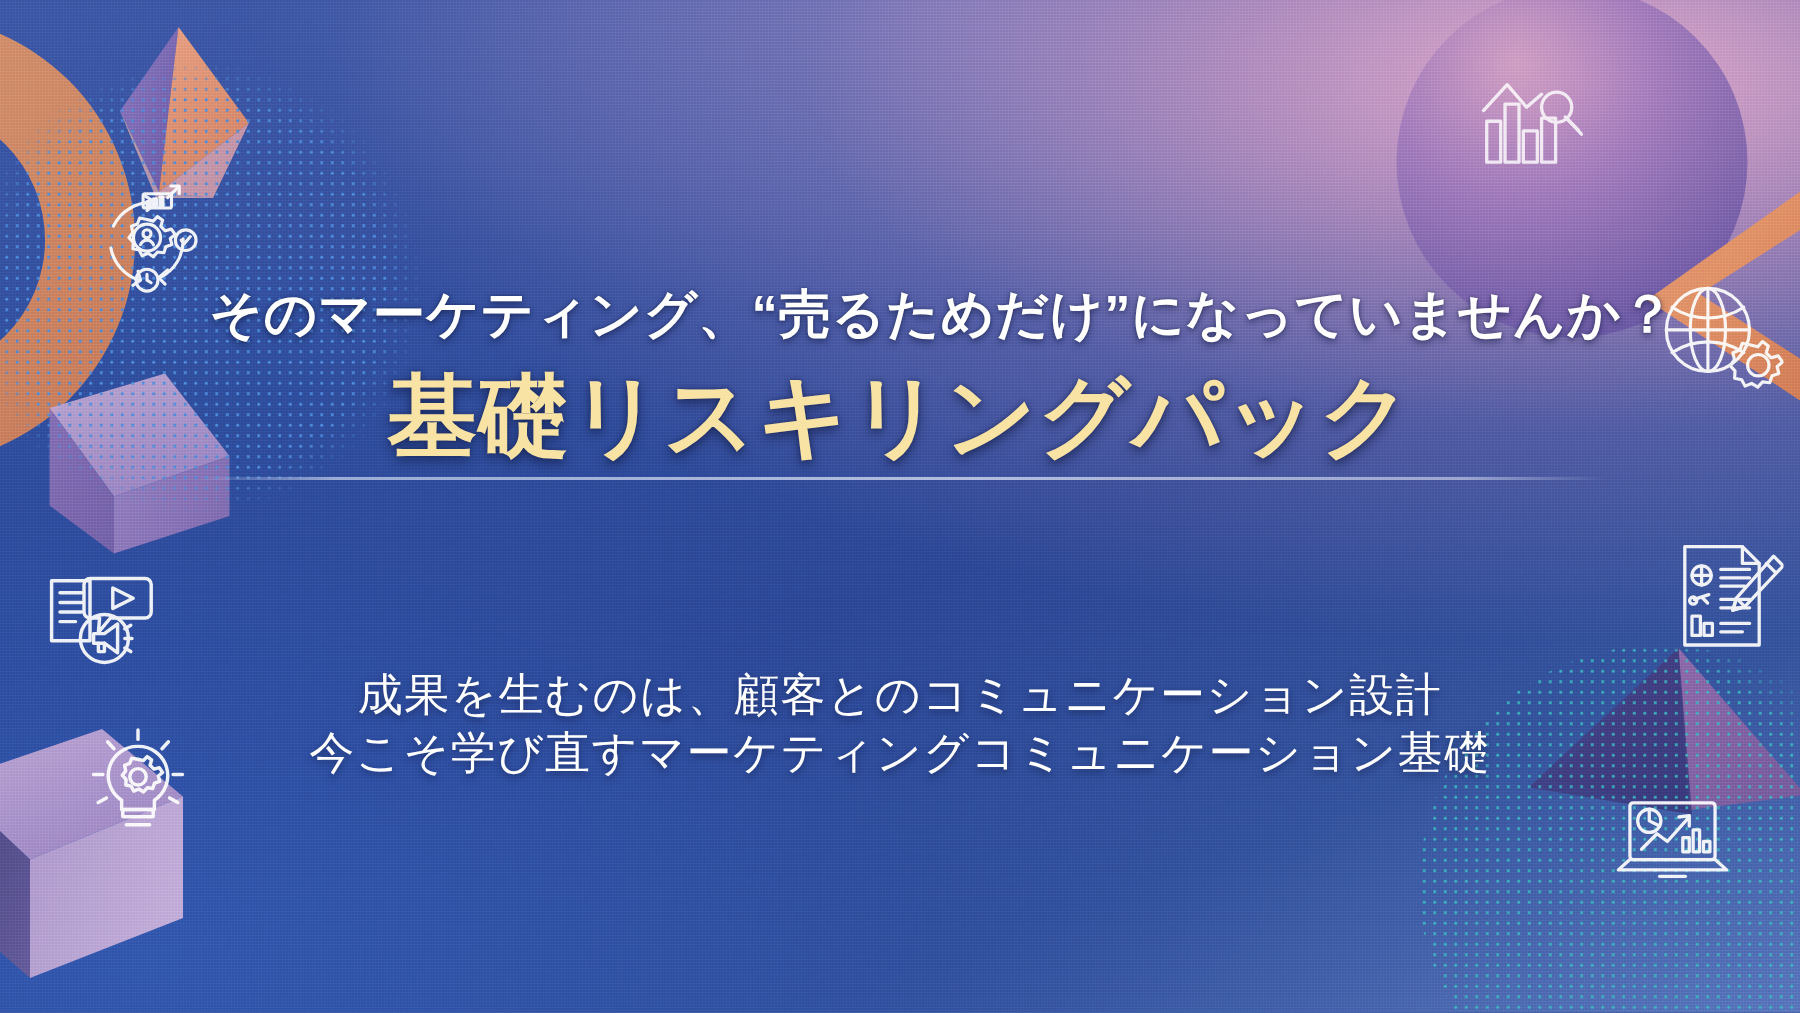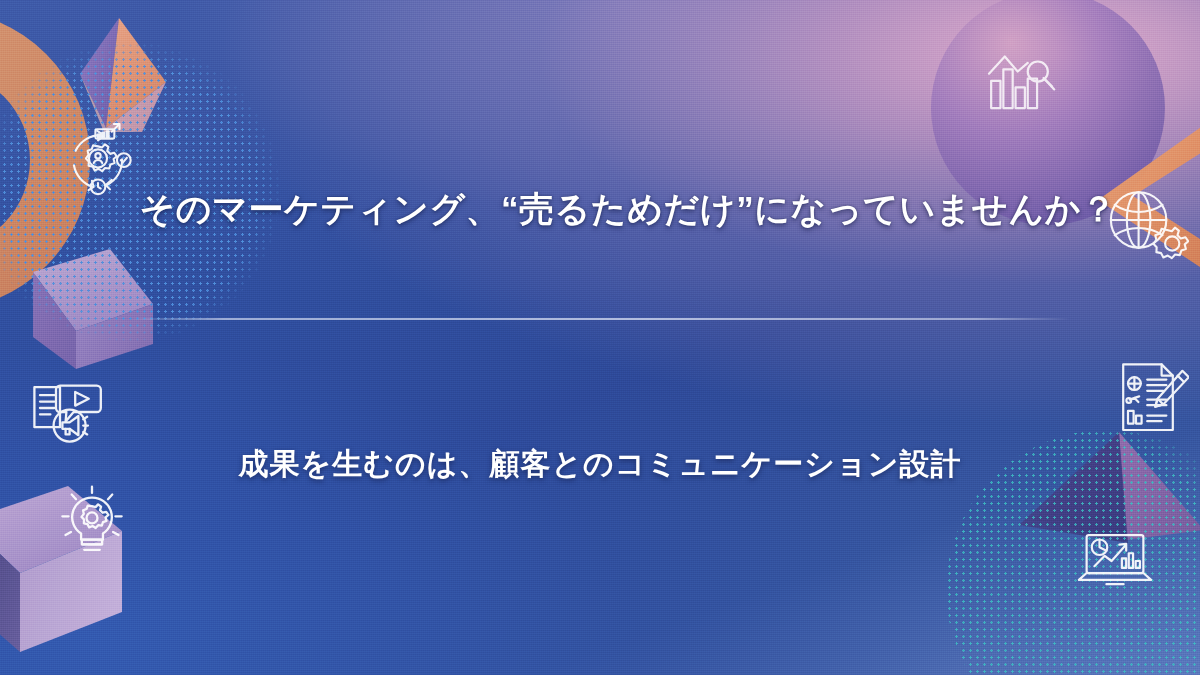--- a/index.html
+++ b/index.html
@@ -54,21 +54,21 @@
   .title-line.l2{ font-size:60px; letter-spacing:1px; }
 
   .rule{
     position:absolute; top:318px; left:130px; width:940px; height:2px;
     background:linear-gradient(90deg, rgba(255,255,255,0) 0%, rgba(226,232,248,.62) 10%, rgba(226,232,248,.72) 55%, rgba(226,232,248,.55) 90%, rgba(255,255,255,0) 100%);
     z-index:41;
   }
 
   .sub-wrap{ position:absolute; top:444px; left:0; width:1200px; text-align:center; }
   .sub-line{
-    font-size:30px; font-weight:700; color:#ffffff; line-height:1.30;
+    font-size:30px; font-weight:400; color:#ffffff; line-height:1.30;
     letter-spacing:1px; white-space:nowrap;
     text-shadow:0 2px 5px rgba(16,24,64,.55);
     text-align:center;
   }
 
   
   .icon{ position:absolute; z-index:35; color:#ffffff; }
   .icon svg{ display:block; width:100%; height:100%; }
   .icon svg *{ vector-effect:non-scaling-stroke; }
   .icon.dim{ opacity:.92; }
@@ -336,23 +336,25 @@
       <rect x="66" y="27" width="5" height="17"></rect>
       <rect x="74" y="36" width="5" height="8"></rect>
     </svg>
   </div>
 
   <div class="content">
 
     <div class="eyebrow">そのマーケティング、“売るためだけ”になっていませんか？</div>
 
     <div class="title-wrap">
+      <div class="title-line l2">基礎リスキリングパック</div>
     </div>
 
     <div class="sub-wrap">
       <div class="sub-line">成果を生むのは、顧客とのコミュニケーション設計</div>
+      <div class="sub-line">今こそ学び直すマーケティングコミュニケーション基礎</div>
     </div>
   </div>
 
   <div class="rule"></div>
 
   <div class="grain"></div>
 </div>
 
 </body></html>

